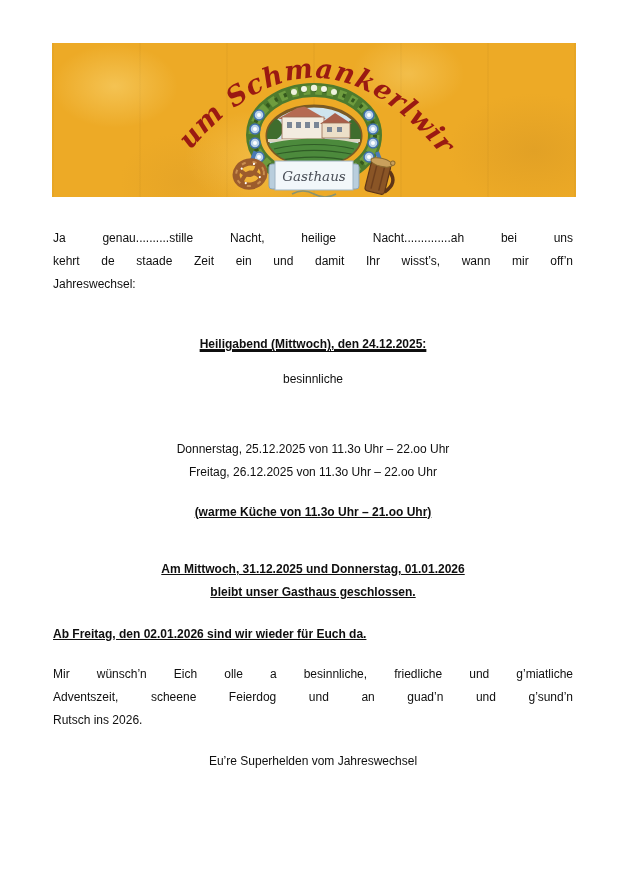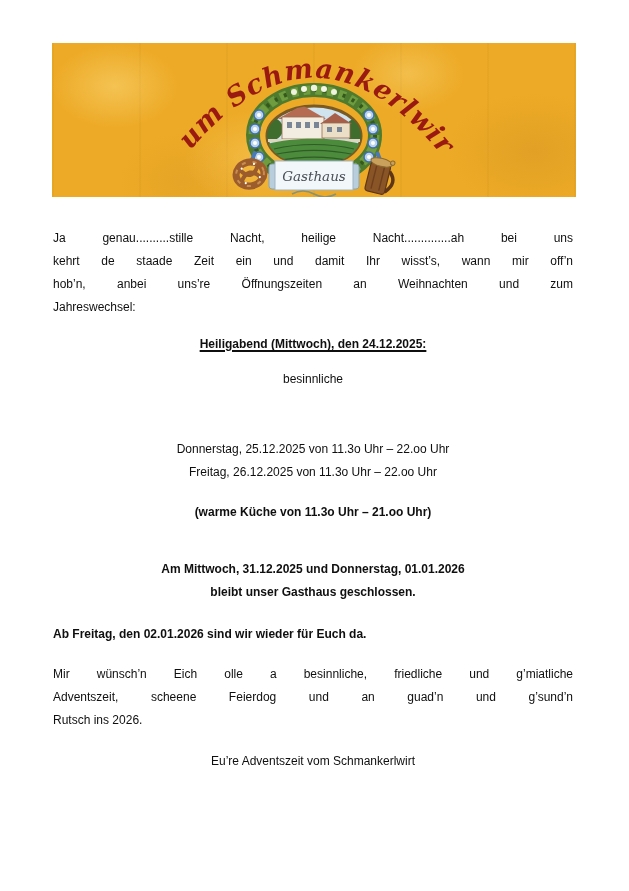--- a/index.html
+++ b/index.html
@@ -19,21 +19,21 @@
       radial-gradient(ellipse 90px 70px at 25% 90%, rgba(214,152,40,.30), transparent 70%),
       repeating-linear-gradient(90deg, rgba(196,138,28,.14) 0 2px, rgba(255,255,255,0) 2px 87px);
     display:flex;align-items:center;justify-content:center;
   }
   .logo-svg{display:block;}
   
   .txt{position:absolute;left:53px;width:520px;font-size:12px;line-height:23px;}
   .line{display:block;}
   .j{text-align:justify;text-align-last:justify;}
   .center{text-align:center;}
-  .b{font-weight:bold;}
+  .b{font-weight:bold;text-decoration:underline;}
   .u{text-decoration:underline;text-decoration-thickness:2px;text-underline-offset:2px;}
 </style>
 </head>
 <body>
 
 <div class="page">
 
   <div class="banner">
     <svg class="logo-svg" width="340" height="154" viewBox="0 0 340 154">
       <defs>
@@ -131,21 +131,20 @@
         <line x1="238" y1="123" x2="238" y2="147" stroke="#6e3f1c" stroke-width="1.5"></line>
         <ellipse cx="234" cy="119" rx="11" ry="4" fill="#c9a05c" stroke="#8a6a30" stroke-width="1"></ellipse>
         <circle cx="245" cy="117" r="2.2" fill="#c9a05c" stroke="#8a6a30" stroke-width="1"></circle>
       </g>
     </svg>
   </div>
 
   <div class="txt" style="top:227px">
     <span class="line j">Ja genau..........stille Nacht, heilige Nacht..............ah bei uns</span>
     <span class="line j">kehrt de staade Zeit ein und damit Ihr wisst’s, wann mir off’n</span>
-    <span class="line j">hob’n, anbei uns’re Öffnungszeiten an Weihnachten und zum</span>
     <span class="line">Jahreswechsel:</span>
   </div>
 
   <div class="txt center b" style="top:333px">
     <span class="u">Heiligabend (Mittwoch), den 24.12.2025:</span>
   </div>
   <div class="txt center" style="top:368px">besinnliche</div>
 
   <div class="txt center" style="top:438px">
     <span class="line">Donnerstag, 25.12.2025 von 11.3o Uhr – 22.oo Uhr</span>
@@ -159,15 +158,15 @@
   </div>
 
   <div class="txt b" style="top:623px">Ab Freitag, den 02.01.2026 sind wir wieder für Euch da.</div>
 
   <div class="txt" style="top:663px">
     <span class="line j">Mir wünsch’n Eich olle a besinnliche, friedliche und g’miatliche</span>
     <span class="line j">Adventszeit, scheene Feierdog und an guad’n und g’sund’n</span>
     <span class="line">Rutsch ins 2026.</span>
   </div>
 
-  <div class="txt center" style="top:750px">Eu’re Adventszeit vom Schmankerlwirt</div>
+  <div class="txt center" style="top:750px">Eu’re Superhelden vom Jahreswechsel</div>
 
 </div>
 
 </body></html>

